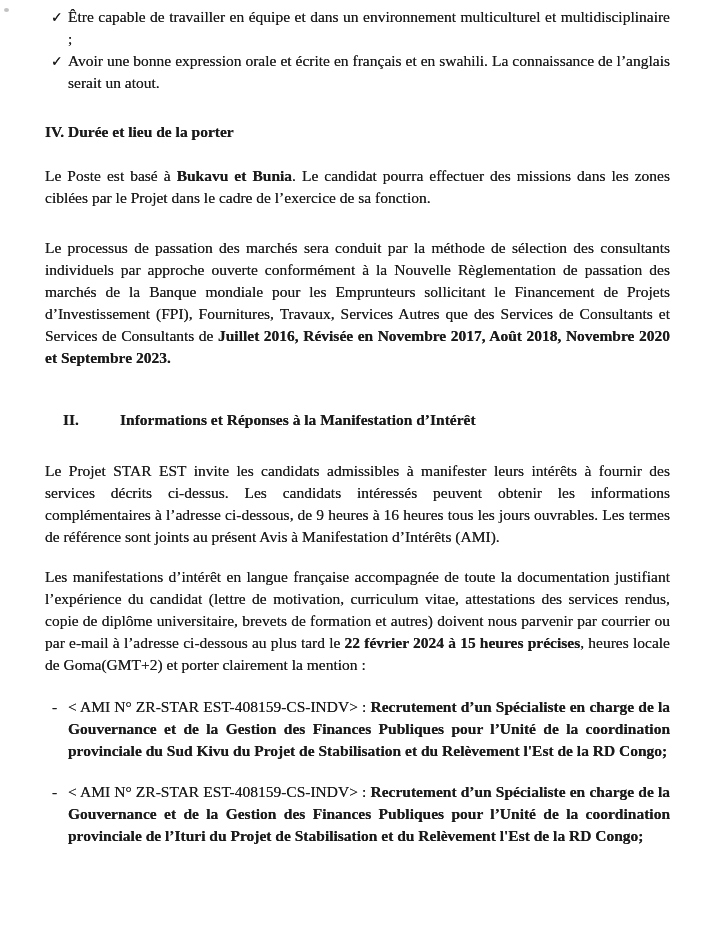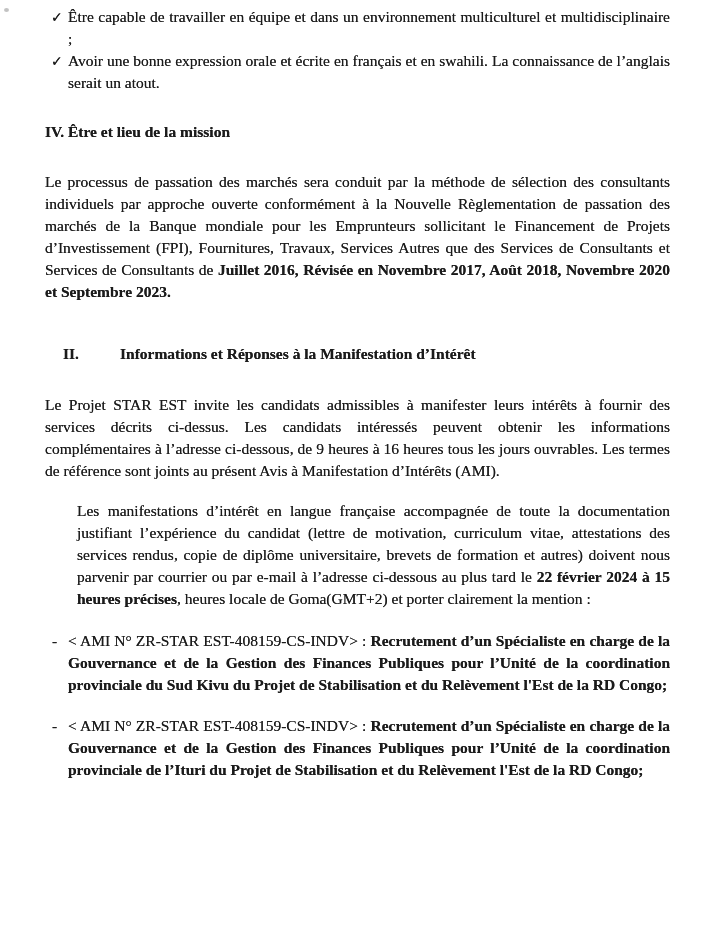--- a/index.html
+++ b/index.html
@@ -60,21 +60,21 @@
   .heading-ii {
     margin-top: 40px;
     display: flex;
     padding-left: 18px;
     font-weight: bold;
     align-items: center;
   }
   .heading-ii .num { width: 57px; flex: 0 0 57px; }
 
   .para-ii-1 { margin-top: 29px; font-family: Liberation Serif, serif; }
-  .para-ii-2 { margin-top: 18px; margin-left: 32px; }
+  .para-ii-2 { margin-top: 18px; }
 
   
   .ami-item {
     position: relative;
     padding-left: 23px;
     text-align: justify;
   }
   .ami-item .dash {
     position: absolute;
     left: 7px;
@@ -97,22 +97,23 @@
       <div class="check-item">
         <span class="check-icon">✓</span>
         <span>Être capable de travailler en équipe et dans un environnement multiculturel et multidisciplinaire ;</span>
       </div>
       <div class="check-item">
         <span class="check-icon">✓</span>
         <span>Avoir une bonne expression orale et écrite en français et en swahili. La connaissance de l’anglais serait un atout.</span>
       </div>
     </div>
 
-    <div class="heading heading-iv">IV. Être et lieu de la mission</div>
+    <div class="heading heading-iv">IV. Durée et lieu de la porter</div>
     <div class="para-iv">
+      <div class="justify"><span>Le Poste est basé à </span><b>Bukavu et Bunia</b><span>. Le candidat pourra effectuer des missions dans les zones ciblées par le Projet dans le cadre de l’exercice de sa fonction.</span></div>
     </div>
 
     <div class="para-v justify"><span>Le processus de passation des marchés sera conduit par la méthode de sélection des consultants individuels par approche ouverte conformément à la Nouvelle Règlementation de passation des marchés de la Banque mondiale pour les Emprunteurs sollicitant le Financement de Projets d’Investissement (FPI), Fournitures, Travaux, Services Autres que des Services de Consultants et Services de Consultants de </span><b>Juillet 2016, Révisée en Novembre 2017, Août 2018, Novembre 2020 et Septembre 2023.</b></div>
 
     <div class="heading-ii">
       <span class="num">II.</span>
       <span>Informations et Réponses à la Manifestation d’Intérêt</span>
     </div>
     <div class="para-ii-1 justify">Le Projet STAR EST invite les candidats admissibles à manifester leurs intérêts à fournir des services décrits ci-dessus. Les candidats intéressés peuvent obtenir les informations complémentaires à l’adresse ci-dessous, de 9 heures à 16 heures tous les jours ouvrables. Les termes de référence sont joints au présent Avis à Manifestation d’Intérêts (AMI).</div>
     <div class="para-ii-2 justify"><span>Les manifestations d’intérêt en langue française accompagnée de toute la documentation justifiant l’expérience du candidat (lettre de motivation, curriculum vitae, attestations des services rendus, copie de diplôme universitaire, brevets de formation et autres) doivent nous parvenir par courrier ou par e-mail à l’adresse ci-dessous au plus tard le </span><b>22 février 2024 à 15 heures précises</b><span>, heures locale de Goma(GMT+2) et porter clairement la mention :</span></div>

